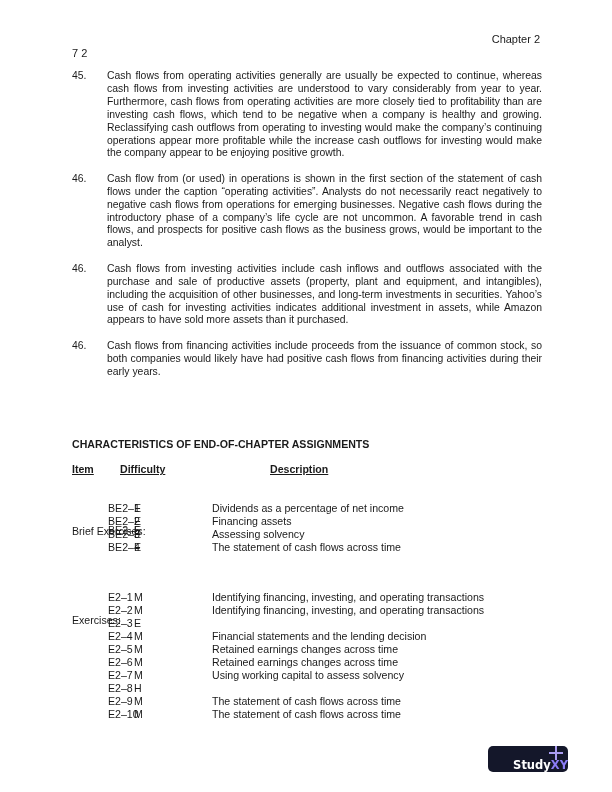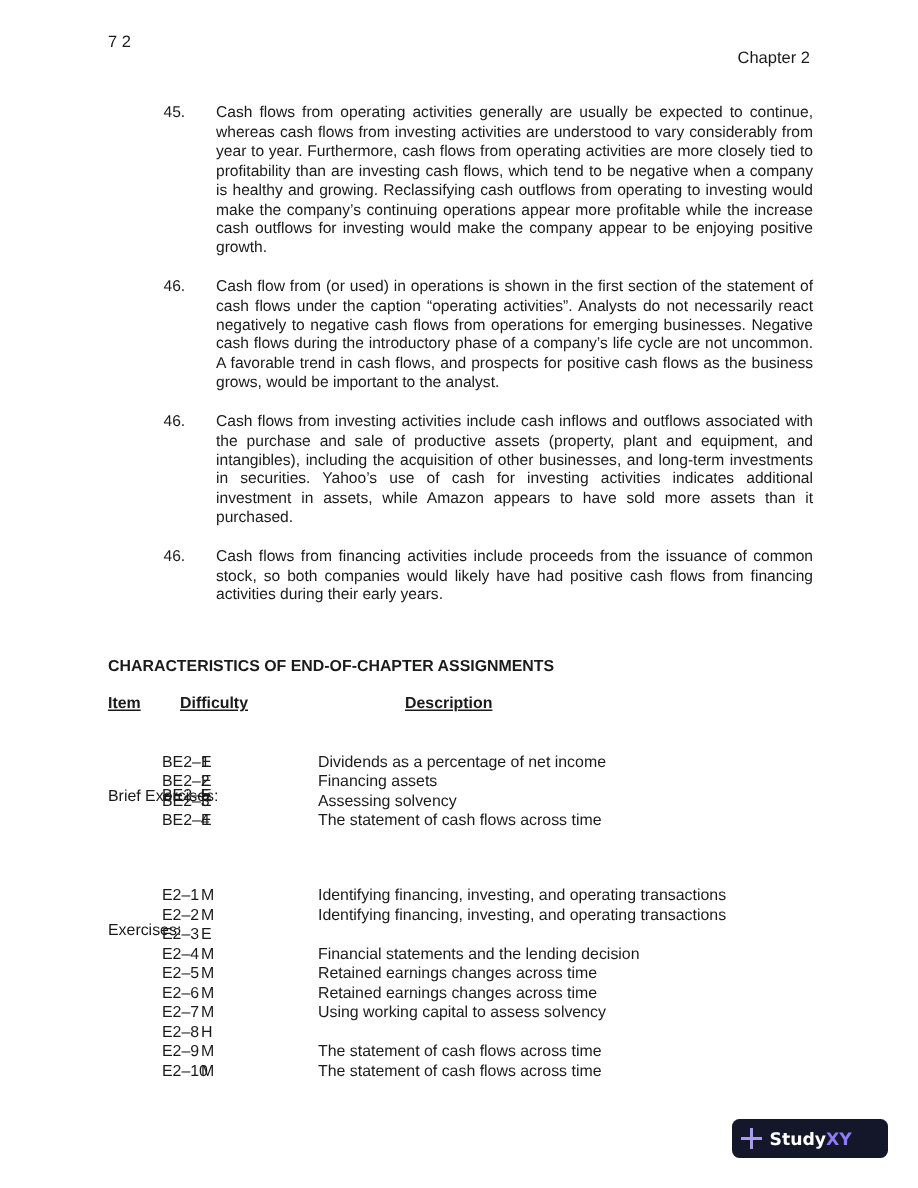--- a/index.html
+++ b/index.html
@@ -1,36 +1,36 @@
 <!DOCTYPE html>
 <html><head>
   <meta charset="utf-8">
   <style>
     html, body { margin: 0; padding: 0; }
     body {
       width: 612px; height: 792px; background: #ffffff; position: relative; overflow: hidden;
       font-family: "Liberation Sans", sans-serif; color: #1a1a1a;
     }
-    .header-left { position: absolute; left: 72px; top: 22px; font-size: 11px; }
+    .header-left { position: absolute; left: 72px; top: 47px; font-size: 11px; }
     .header-right { position: absolute; right: 72px; top: 33px; font-size: 11px; }
     .answers { position: absolute; left: 72px; top: 70px; width: 470px; }
     .answer { display: flex; font-size: 10.4px; line-height: 12.9px; margin-bottom: 12.5px; }
-    .answer .num { width: 35px; flex: none; margin-left: 37px; }
+    .answer .num { width: 35px; flex: none; }
     .answer .txt { flex: 1; text-align: justify; }
     .section-title { position: absolute; left: 72px; top: 438px; font-size: 10.6px; font-weight: bold; }
     .col-head { position: absolute; top: 463px; font-size: 10.6px; font-weight: bold; text-decoration: underline; }
     .group-label { position: absolute; left: 72px; font-size: 10.6px; margin-top: 36px; }
     .row { position: absolute; left: 72px; height: 13px; font-size: 10.6px; line-height: 13px; width: 470px; }
     .row span { position: absolute; top: 0; white-space: nowrap; }
     .row .c-item { left: 0; padding-left: 36px; }
     .row .c-diff { left: 62px; }
     .row .c-desc { left: 126px; padding-left: 14px; }
     .badge {
-      position: absolute; left: 488px; top: 746px; width: 104px; height: 26px; border-radius: 5px;
-      background: #14172a; display: flex; align-items: center; padding-left: 6px; box-sizing: border-box;
+      position: absolute; left: 488px; top: 746px; width: 80px; height: 26px; border-radius: 5px;
+      background: #14172a; display: flex; align-items: flex-end; padding-left: 6px; box-sizing: border-box; flex-direction: column;
     }
     .badge .plus { width: 14px; height: 14px; position: relative; margin-right: 5px; }
     .badge .plus::before, .badge .plus::after { content: ""; position: absolute; background: #a99cf0; }
     .badge .plus::before { left: 6px; top: 0; width: 2px; height: 14px; }
     .badge .plus::after { left: 0; top: 6px; width: 14px; height: 2px; }
     .badge .brand { font-family: "DejaVu Sans", sans-serif; font-weight: bold; font-size: 11.5px; color: #ffffff; }
     .badge .brand-accent { color: #8b7cf6; }
   </style>
 </head>
 <body>

